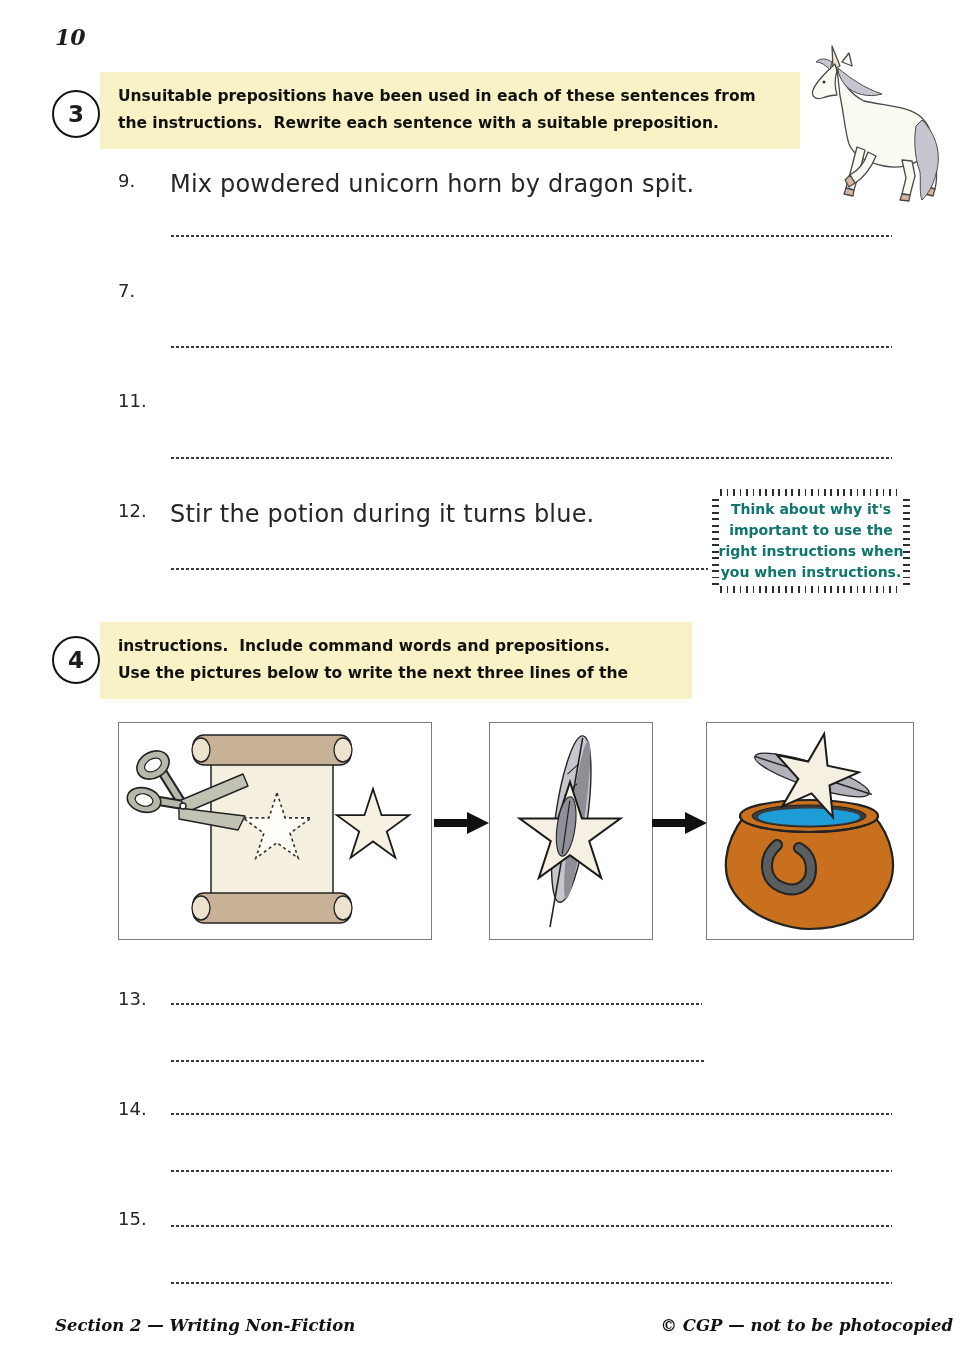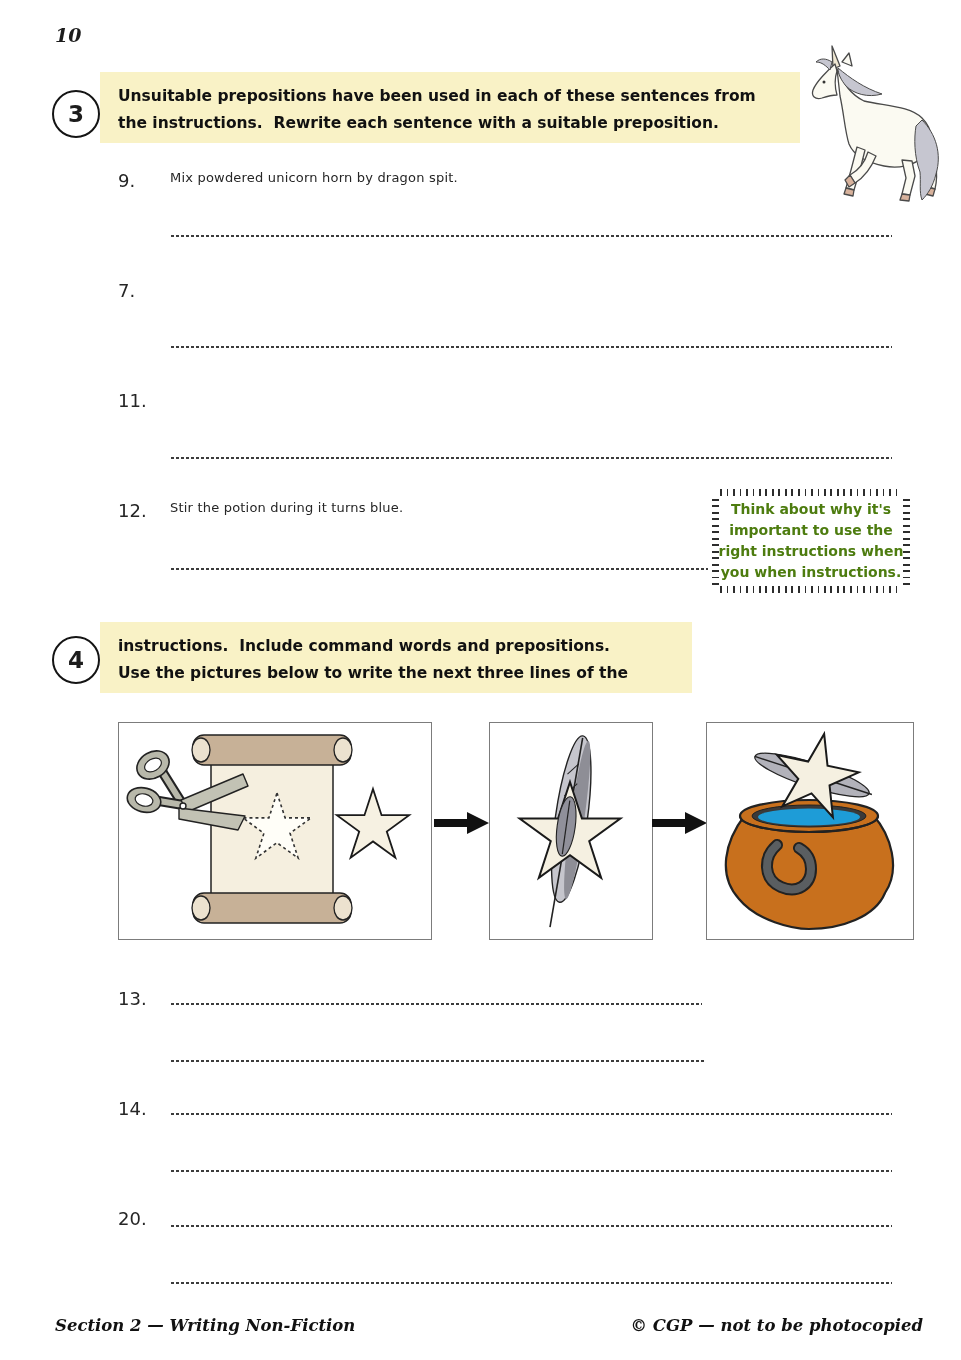--- a/index.html
+++ b/index.html
@@ -1,37 +1,37 @@
 <!DOCTYPE html>
 <html><head>
 <meta charset="utf-8">
 <style>
   html,body{margin:0;padding:0;background:#ffffff;}
   .page{position:relative;width:961px;height:1360px;background:#fff;overflow:hidden;
         font-family:"DejaVu Sans","Liberation Sans",sans-serif;color:#1c1c1c;}
   .abs{position:absolute;}
-  .page-num{font-family:"DejaVu Serif","Liberation Serif",serif;font-style:italic;font-weight:bold;font-size:19px;}
+  .page-num{font-family:"DejaVu Serif","Liberation Serif",serif;font-style:italic;font-weight:bold;font-size:22px;}
   .qcircle{width:44px;height:44px;border:2.5px solid #141414;border-radius:50%;background:#fff;
            display:flex;align-items:center;justify-content:center;font-size:23px;font-weight:bold;}
-  .hlbox{background:#F9F2C6;padding:11px 8px 6px 18px;}
+  .hlbox{background:#F9F2C6;padding:11px 8px 12px 18px;}
   .hline{white-space:pre;font-weight:bold;font-size:15.5px;line-height:27px;color:#111;}
   .qnum{font-size:18px;color:#262626;}
-  .qtext{font-size:13px;color:#262626;letter-spacing:.2px;}
+  .qtext{font-size:24px;color:#262626;letter-spacing:.2px;}
   .dotline{height:4px;background-image:radial-gradient(circle,#3c3c3c 1.15px,transparent 1.35px);
            background-size:5px 4px;background-repeat:repeat-x;background-position:0 55%;}
   .picbox{background:#fff;border:1.5px solid #7c7c7c;}
   .tipbox{position:absolute;background:#fff;}
   .tk{position:absolute;}
   .tk-t,.tk-b{left:8px;right:8px;height:7px;
     background:repeating-linear-gradient(90deg,#2d2d2d 0,#2d2d2d 1.6px,transparent 1.6px,transparent 6.5px);}
   .tk-t{top:0}.tk-b{bottom:0}
   .tk-l,.tk-r{top:8px;bottom:8px;width:7px;
     background:repeating-linear-gradient(0deg,#2d2d2d 0,#2d2d2d 1.6px,transparent 1.6px,transparent 6.5px);}
   .tk-l{left:0}.tk-r{right:0}
-  .tiptext{font-weight:bold;font-size:14px;line-height:21px;text-align:center;color:#4d7c0f;padding:10px 6px;}
+  .tiptext{font-weight:bold;font-size:14px;line-height:21px;text-align:center;color:#0f766e;padding:10px 6px;}
   .footer{font-family:"DejaVu Serif","Liberation Serif",serif;font-style:italic;font-weight:bold;
           font-size:16.5px;color:#111;}
 </style>
 </head>
 <body>
 
 <div class="page">
 
   <svg width="0" height="0" style="position:absolute" aria-hidden="true">
     <defs>
@@ -174,20 +174,20 @@
 
 
   <div class="abs qnum" style="left:118px;top:988px">13.</div>
   <div class="abs dotline" style="left:170px;top:1002px;width:532px"></div>
   <div class="abs dotline" style="left:170px;top:1059px;width:536px"></div>
 
   <div class="abs qnum" style="left:118px;top:1098px">14.</div>
   <div class="abs dotline" style="left:170px;top:1112px;width:722px"></div>
   <div class="abs dotline" style="left:170px;top:1169px;width:722px"></div>
 
-  <div class="abs qnum" style="left:118px;top:1208px">20.</div>
+  <div class="abs qnum" style="left:118px;top:1208px">15.</div>
   <div class="abs dotline" style="left:170px;top:1224px;width:722px"></div>
   <div class="abs dotline" style="left:170px;top:1281px;width:722px"></div>
 
   <div class="abs footer" style="left:55px;top:1316px">Section 2 — Writing Non-Fiction</div>
-  <div class="abs footer" style="right:38px;top:1316px">© CGP — not to be photocopied</div>
+  <div class="abs footer" style="right:8px;top:1316px">© CGP — not to be photocopied</div>
 
 </div>
 
 </body></html>

